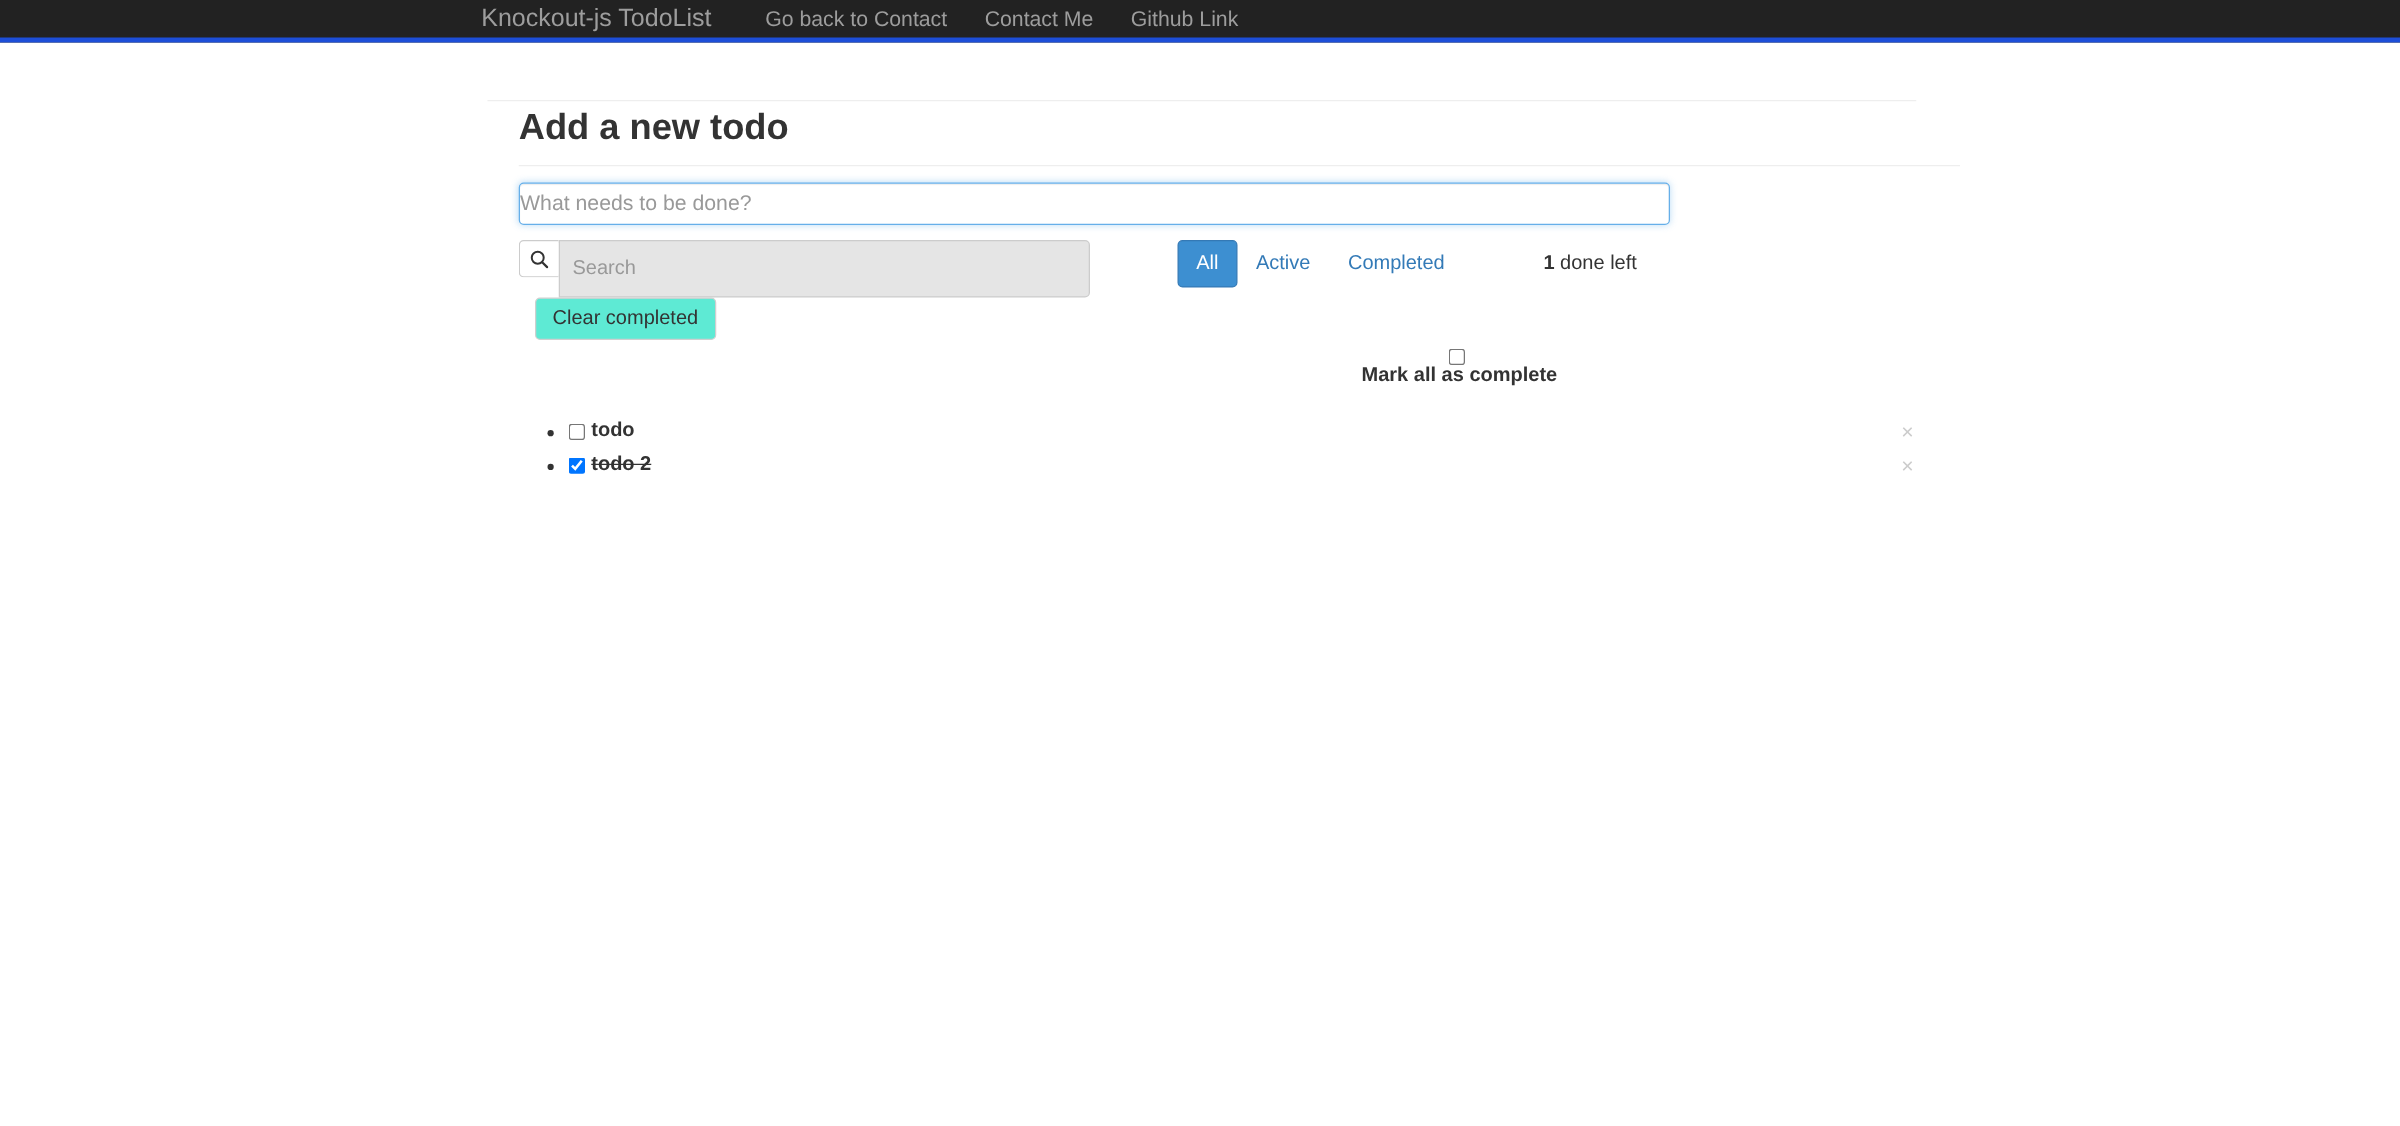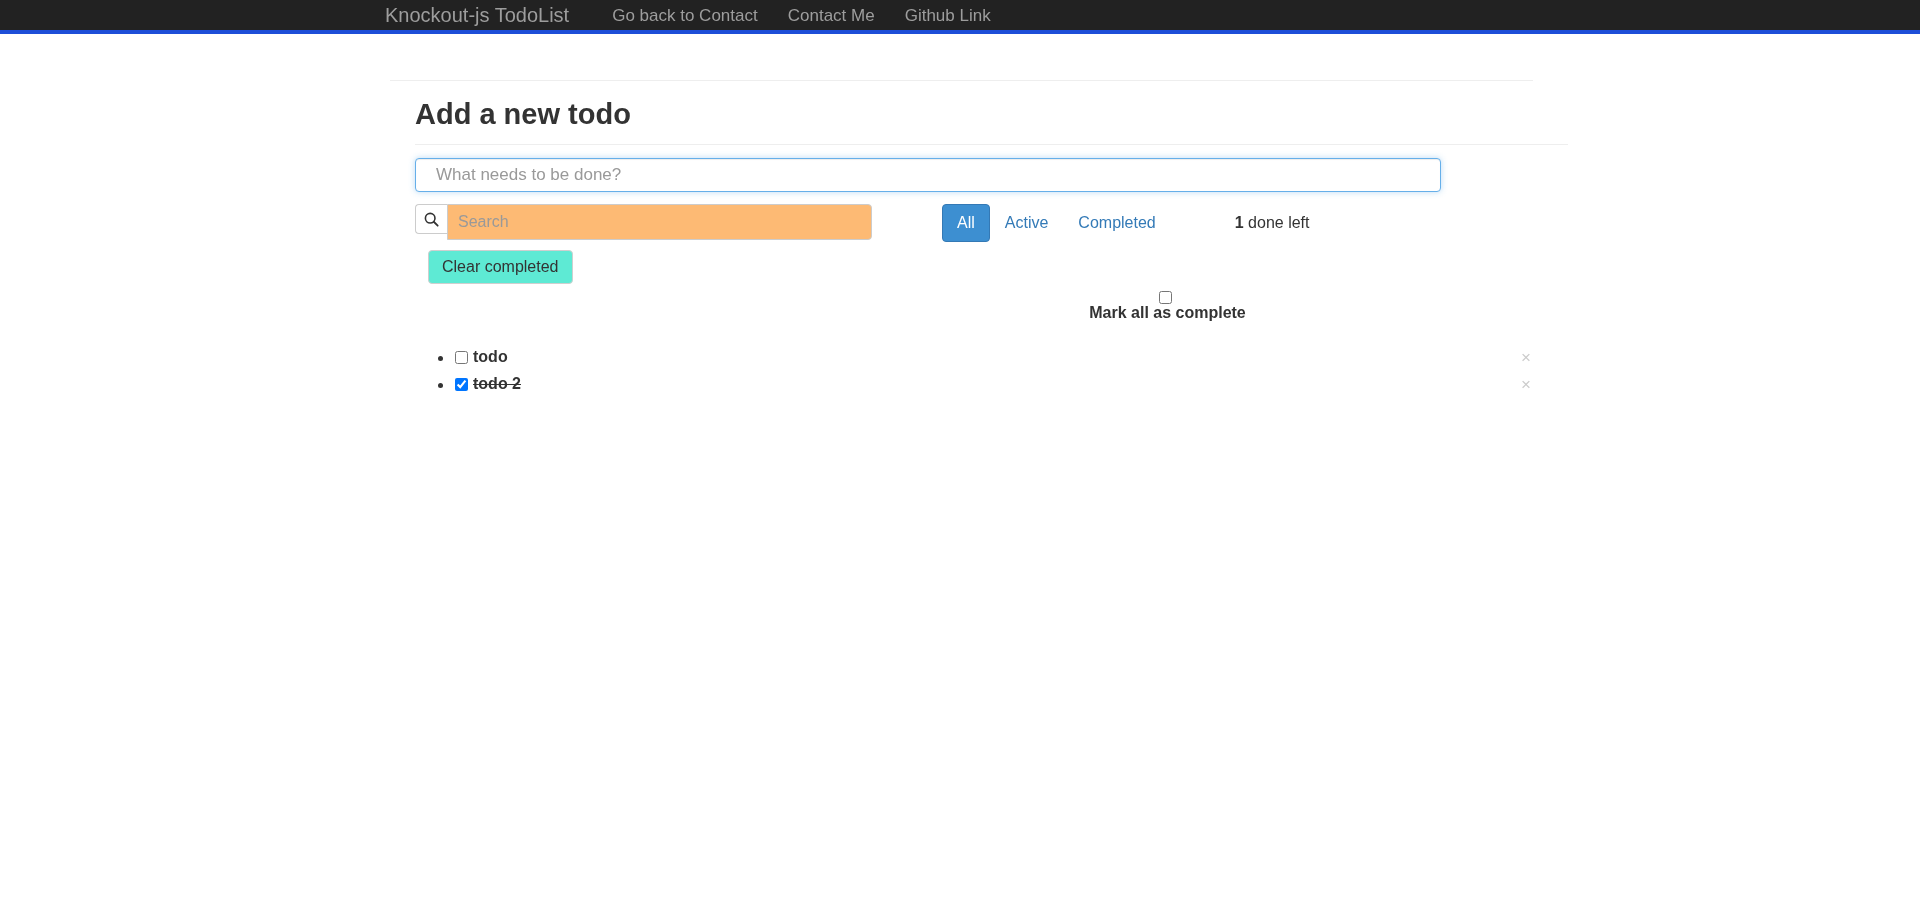--- a/index.html
+++ b/index.html
@@ -55,41 +55,41 @@
     line-height: 48px;
     letter-spacing: -0.2px;
   }
   .hr-title {
     border: 0;
     border-top: 1px solid #eeeeee;
     margin: 10px 0 0 0;
     width: 1143px;
   }
 
-  .subsection { padding-left: 25px; margin-top: 16px; }
+  .subsection { padding-left: 25px; margin-top: 4px; }
   .section-title {
     font-size: 29px;
     font-weight: bold;
     color: #333333;
     margin: 0;
     line-height: 34px;
   }
   .hr-section {
     border: 0;
     border-top: 1px solid #eeeeee;
     margin: 13px 0 0 0;
     width: 1153px;
   }
 
   
   .newtodo-wrap { margin-top: 13px; }
   .newtodo-input {
-    width: 1026px;
+    width: 921px;
     height: 34px;
-    padding: 6px 20px;
+    padding: 6px 0;
     font-size: 17px;
     font-family: "Liberation Sans", sans-serif;
     color: #555555;
     background: #ffffff;
     border: 1px solid #66afe9;
     border-radius: 4px;
     outline: none;
     box-shadow: 0 1px 1px rgba(0,0,0,.075) inset, 0 0 6px rgba(102,175,233,.45);
   }
   .newtodo-input::placeholder { color: #999999; opacity: 1; }
@@ -112,26 +112,26 @@
     align-items: center;
     justify-content: center;
     border: 1px solid #cccccc;
     border-right: 0;
     border-radius: 4px 0 0 4px;
     background: #ffffff;
     cursor: pointer;
   }
   .search-input {
     flex: 1;
-    height: 36px;
+    height: 46px;
     padding: 4px 10px;
     font-size: 16px;
     font-family: "Liberation Sans", sans-serif;
     color: #555555;
-    background: #fdba74;
+    background: #e5e5e5;
     border: 1px solid #cccccc;
     border-radius: 0 4px 4px 0;
     outline: none;
   }
   .search-input::placeholder { color: #999999; opacity: 1; }
 
   .filter-group {
     display: flex;
     align-items: flex-start;
     margin-left: 30px;

